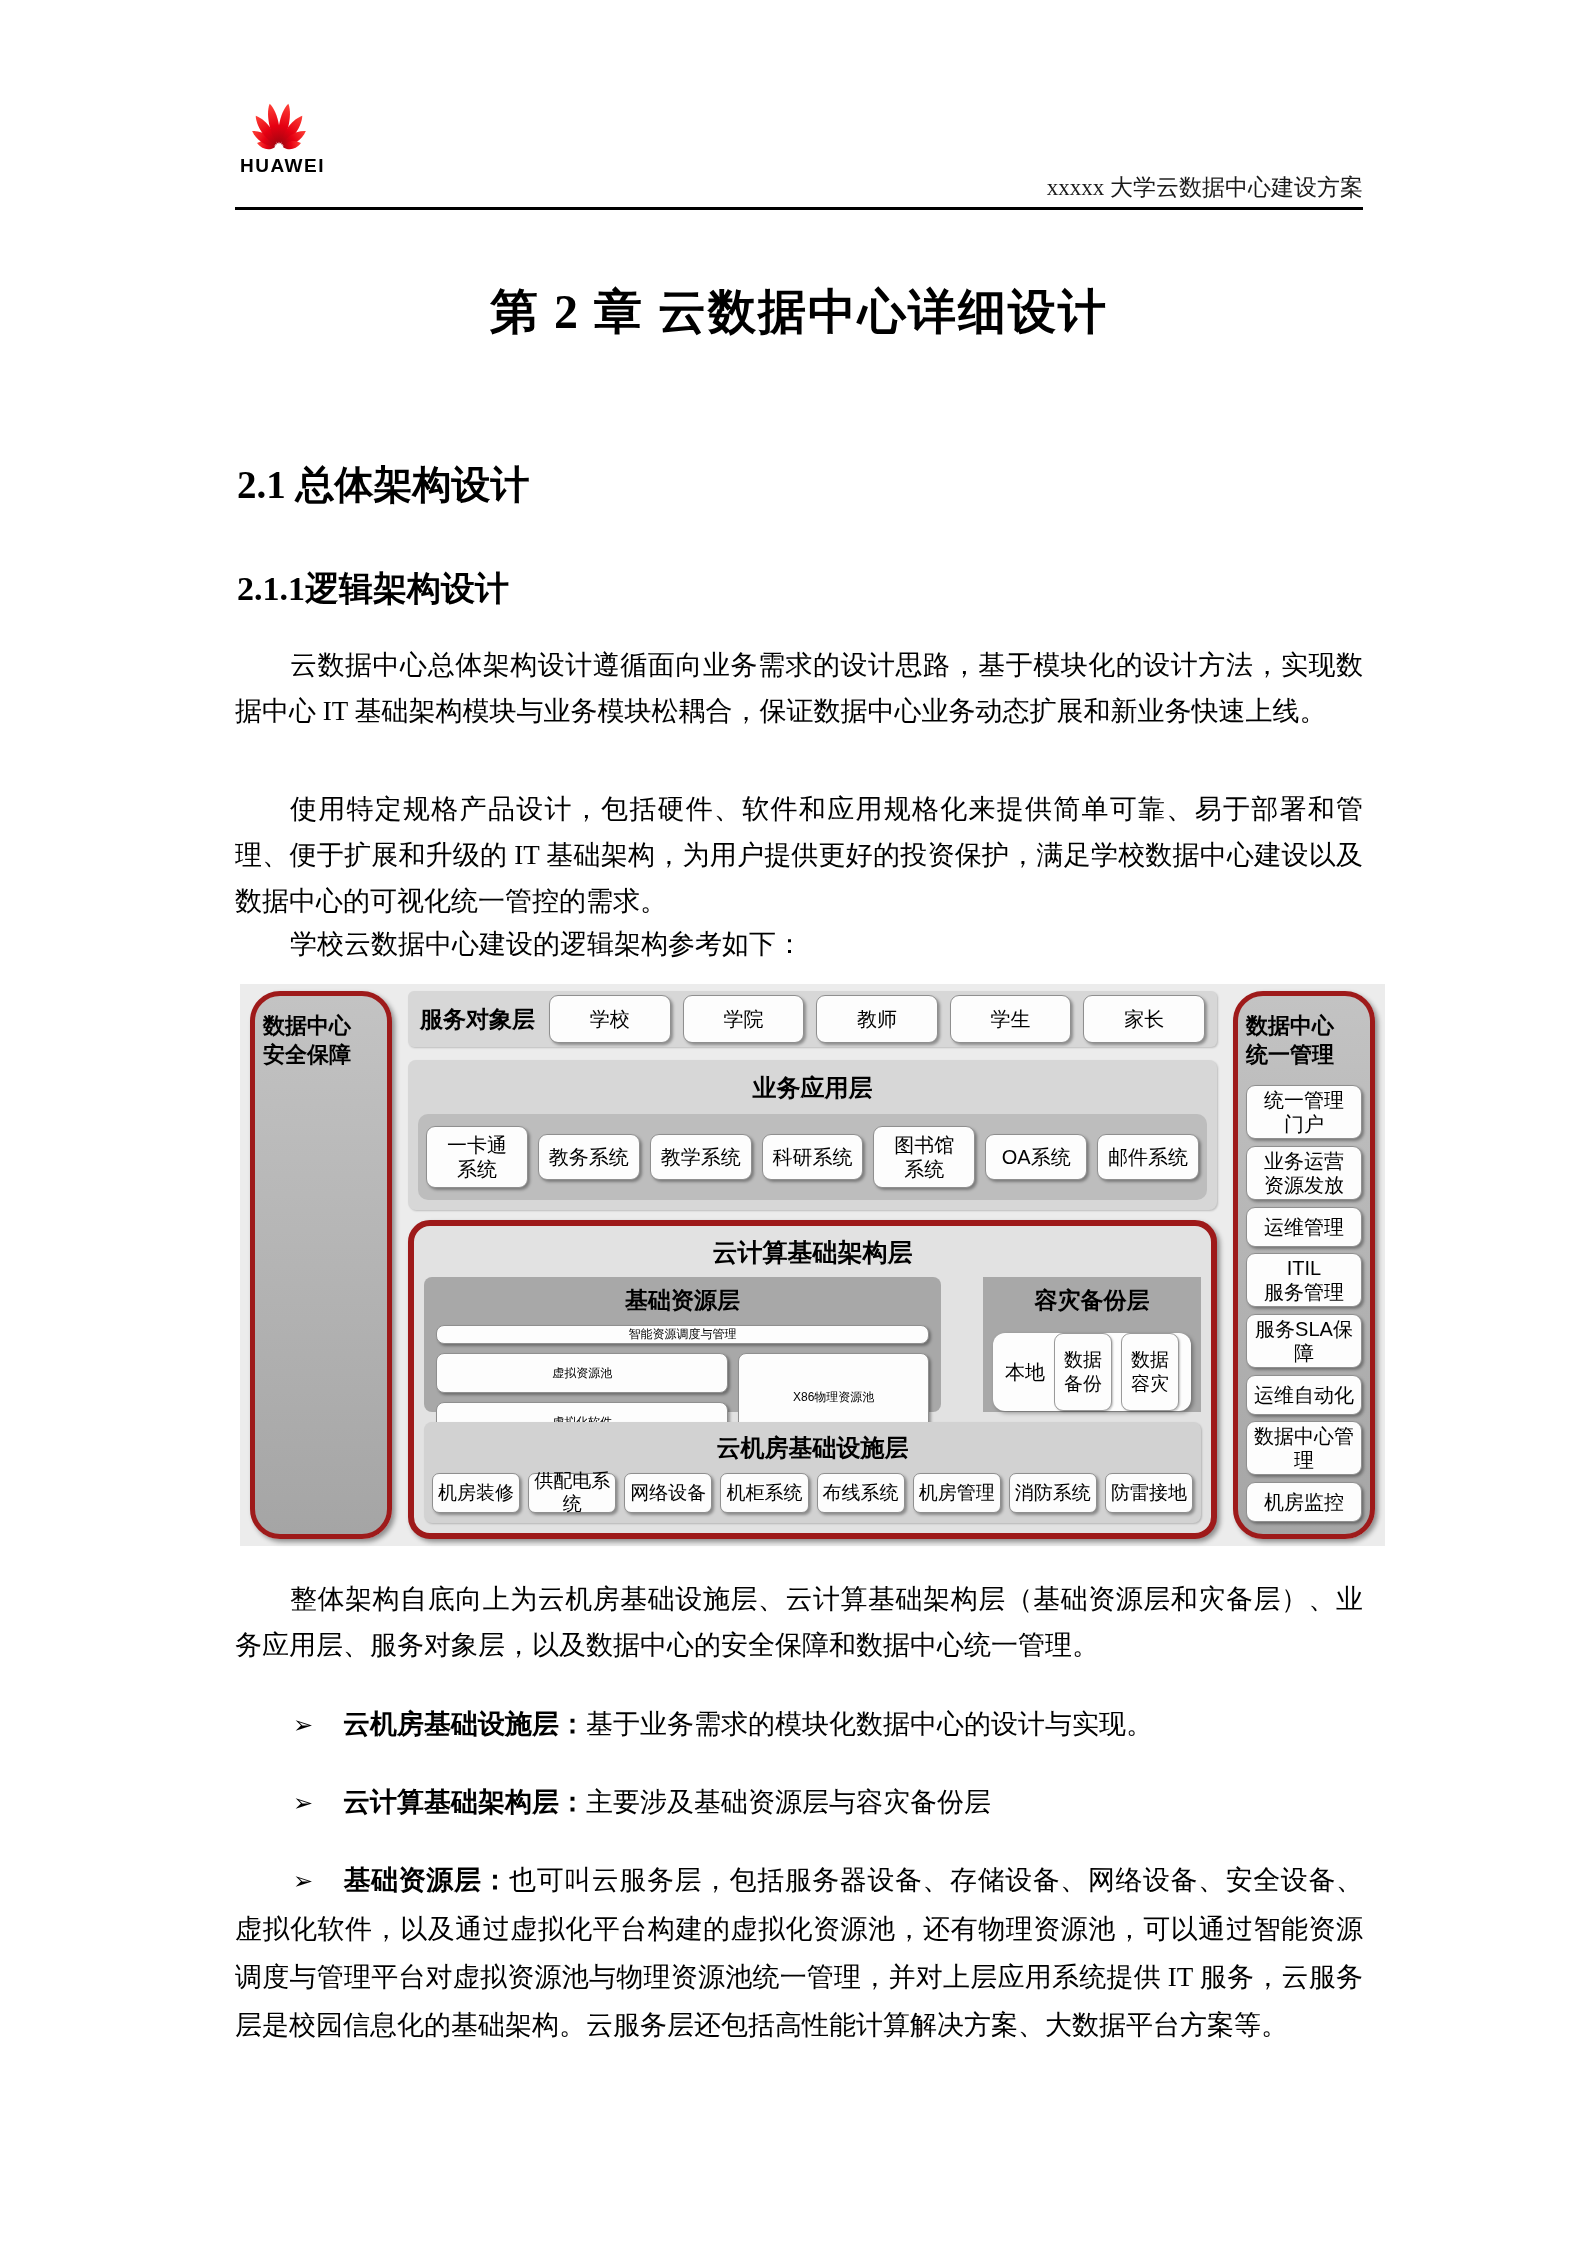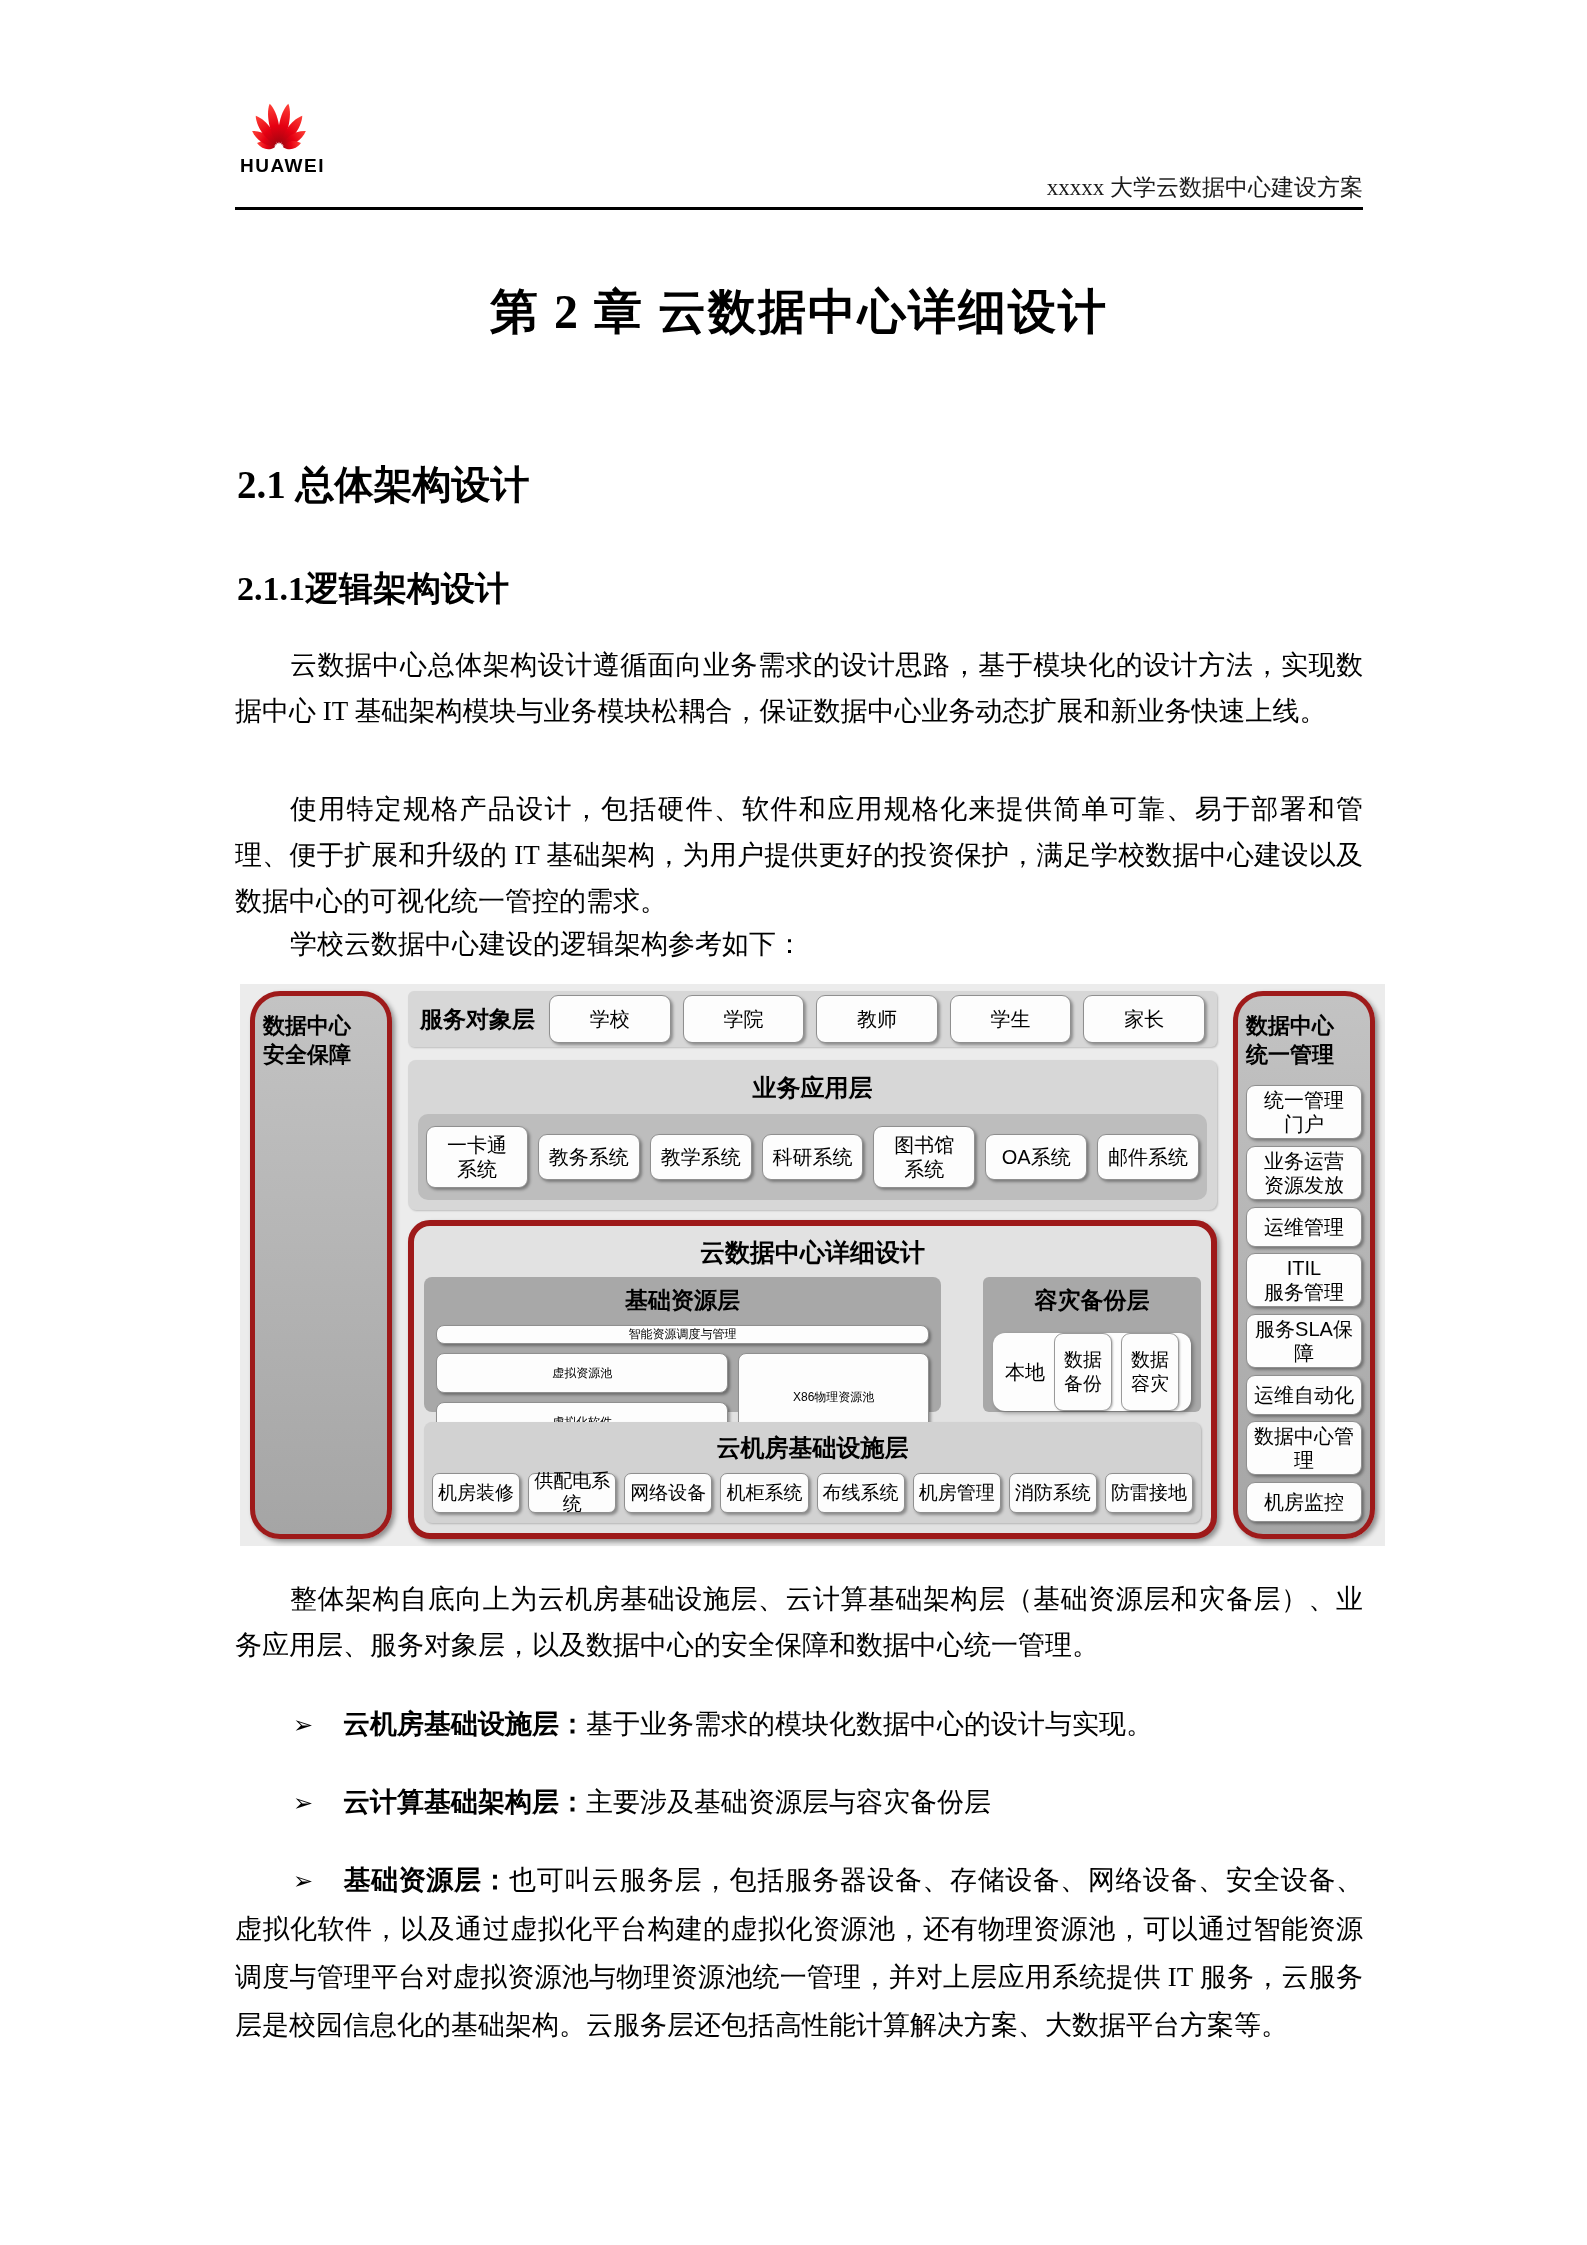--- a/index.html
+++ b/index.html
@@ -72,21 +72,21 @@
   .res-panel { flex:1; background:#a8a8a8; border-radius:8px; padding:2px 12px 12px;
     display:flex; flex-direction:column; min-width:0; }
   .res-title { text-align:center; font-weight:bold; font-size:23px; margin:6px 0 9px; }
   .res-bar { background:#fdfdfd; border:1px solid #8f8f8f; border-radius:8px;
     box-shadow:2px 2px 3px rgba(0,0,0,.35); height:38px; display:flex; align-items:center;
     justify-content:center; font-size:12px; }
   .res-mid { display:flex; gap:10px; margin:9px 0; align-items:stretch; }
   .res-mid-left { flex:1.55; display:flex; flex-direction:column; gap:9px; }
   .res-mid-left .res-bar { height:38px; }
   .x86 { flex:1; height:auto; }
-  .dr-panel { flex:0 0 198px; background:#a8a8a8; border-radius:6px; padding:2px 10px 12px;
+  .dr-panel { flex:0 0 198px; background:#a8a8a8; border-radius:0; padding:2px 10px 12px;
     display:flex; flex-direction:column;margin-left:30px; }
   .dr-big { background:#fdfdfd; border-radius:12px; box-shadow:2px 2px 4px rgba(0,0,0,.35);
     height:152px; margin-top:8px; display:flex; align-items:center; justify-content:center;
     gap:9px; padding:0 6px; }
   .dr-local { font-size:20px; }
   .dr-small { width:56px; height:76px; background:#fdfdfd; border:1px solid #9a9a9a;
     border-radius:9px; box-shadow:1px 1px 2px rgba(0,0,0,.25); display:flex; align-items:center;
     justify-content:center; text-align:center; font-size:19px; line-height:1.25; white-space:pre-line; }
 
   .room-panel { margin-top:10px; background:#d2d2d2; border-radius:8px; padding:4px 8px 10px;
@@ -161,21 +161,21 @@
             <div class="wbox">教学系统</div>
             <div class="wbox">科研系统</div>
             <div class="wbox tall">图书馆
 系统</div>
             <div class="wbox">OA系统</div>
             <div class="wbox">邮件系统</div>
           </div>
         </div>
 
         <div class="red-box">
-          <div class="cloud-title">云数据中心详细设计</div>
+          <div class="cloud-title">云计算基础架构层</div>
 
           <div class="cloud-row">
             <div class="res-panel">
               <div class="res-title">基础资源层</div>
               <div class="res-bar">智能资源调度与管理</div>
               <div class="res-mid">
                 <div class="res-mid-left">
                   <div class="res-bar">虚拟资源池</div>
                   <div class="res-bar">虚拟化软件</div>
                 </div>

